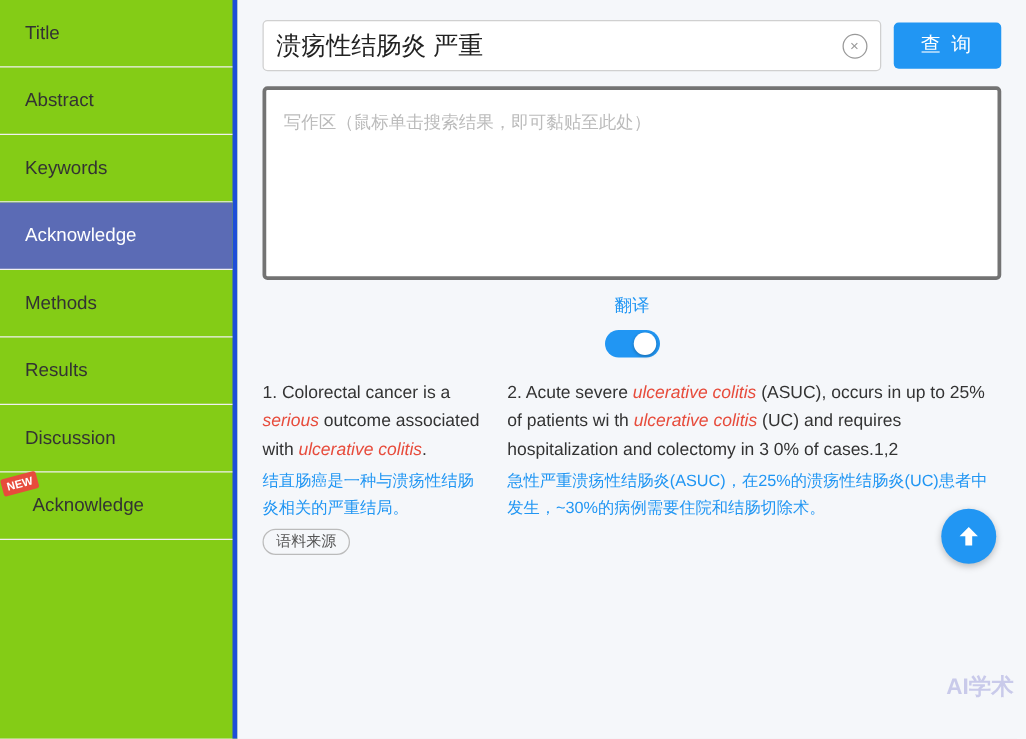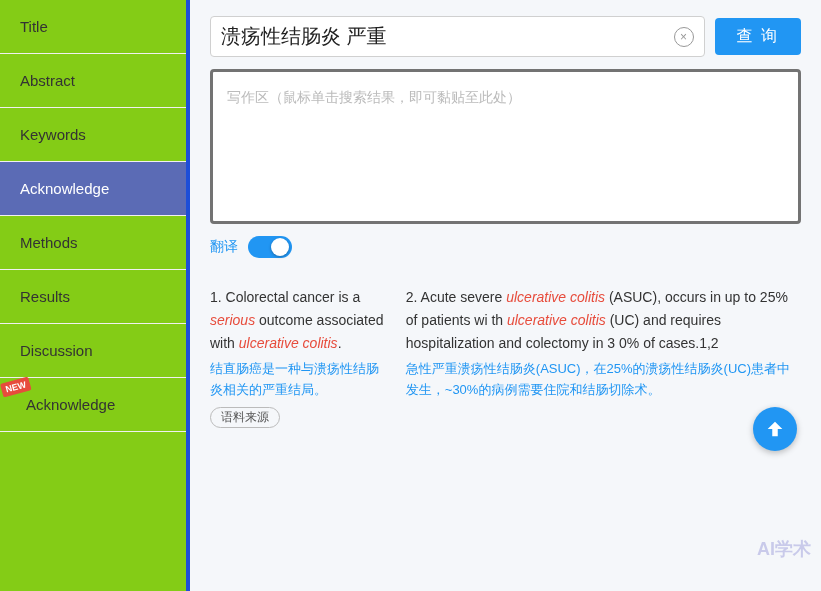--- a/index.html
+++ b/index.html
@@ -126,21 +126,22 @@
       color: #bbb;
       font-size: 14px;
       line-height: 1.6;
     }
 
     
     .translate-row {
       display: flex;
       align-items: center;
       gap: 10px;
-      margin-bottom: 28px;
+      margin-bottom: 16px;
+      flex-direction: column;
     }
 
     .translate-label {
       color: #2196F3;
       font-size: 14px;
     }
 
     
     .toggle-switch {
       width: 44px;

